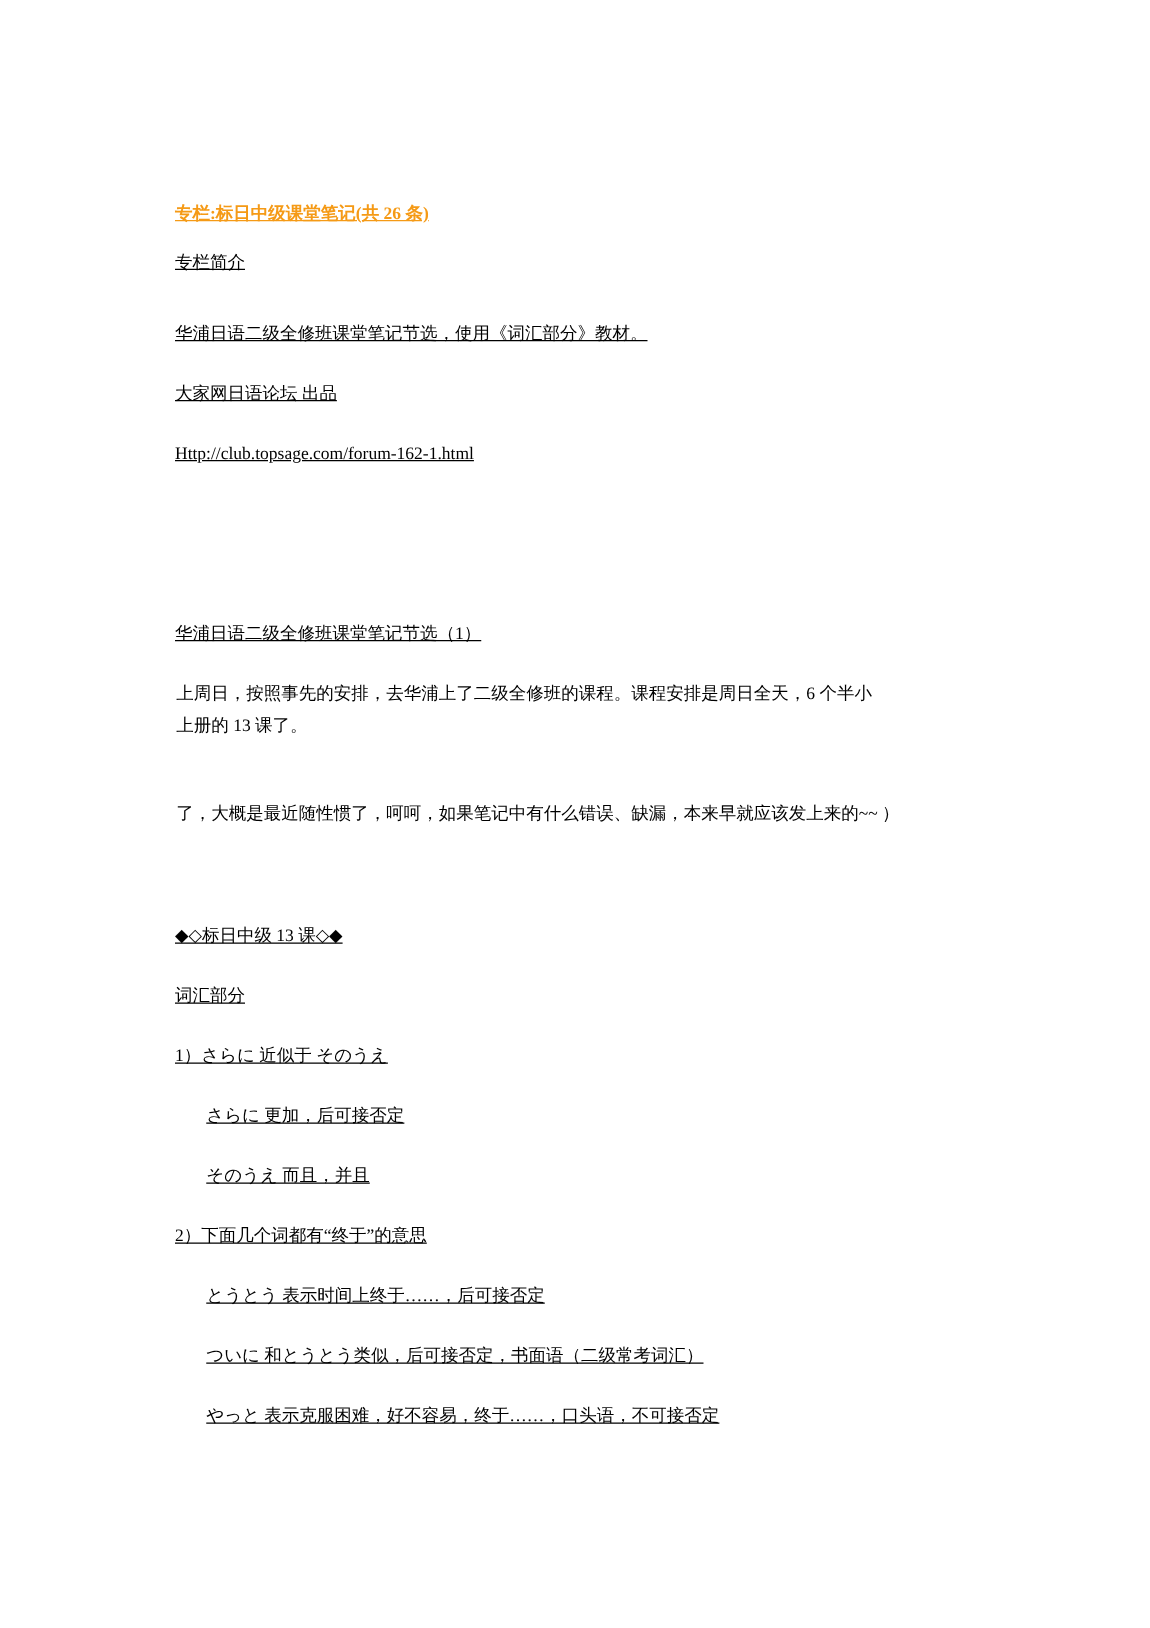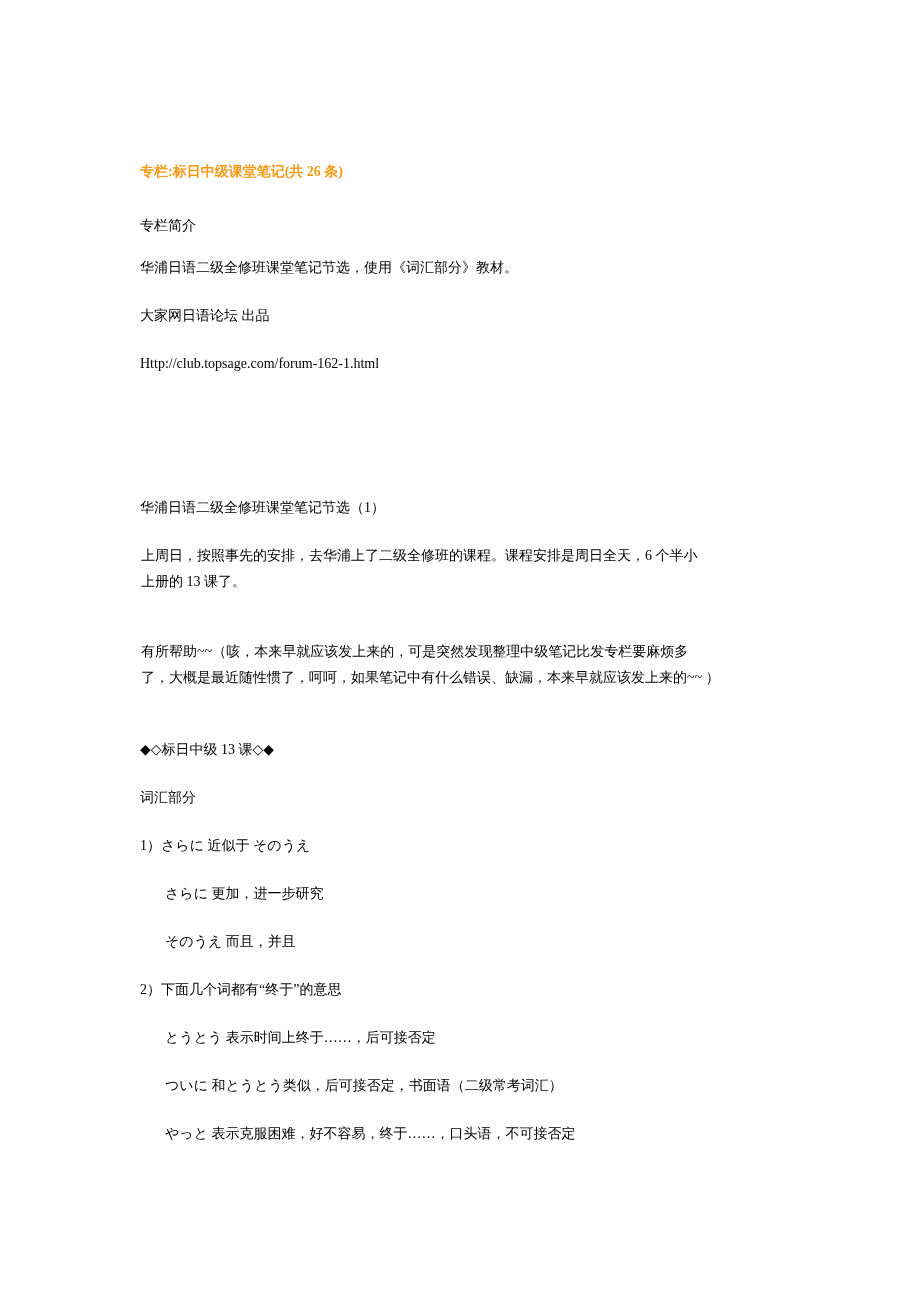--- a/index.html
+++ b/index.html
@@ -21,20 +21,21 @@
       left: 140px;
       top: 0;
       width: 650px;
     }
     .line {
       position: absolute;
       left: 0;
       white-space: nowrap;
       font-size: 14px;
       line-height: 18px;
+      text-decoration: underline;
     }
     .title {
       color: #f59a16;
       font-weight: bold;
     }
     .indent {
       left: 25px;
     }
     .para {
       position: absolute;
@@ -46,41 +47,40 @@
     .para span {
       display: block;
       white-space: nowrap;
     }
   </style>
 </head>
 <body>
 
 <div class="page">
   <div class="line title" style="top:163px;">专栏:标日中级课堂笔记(共 26 条)</div>
-  <div class="line" style="top:217px;">专栏简介</div>
+  <div class="line" style="top:202px;">专栏简介</div>
   <div class="line" style="top:259px;">华浦日语二级全修班课堂笔记节选，使用《词汇部分》教材。</div>
   <div class="line" style="top:307px;">大家网日语论坛  出品</div>
   <div class="line" style="top:355px;">Http://club.topsage.com/forum-162-1.html</div>
 
   <div class="line" style="top:499px;">华浦日语二级全修班课堂笔记节选（1）</div>
 
   <div class="para" style="top:543px;">
     <span>上周日，按照事先的安排，去华浦上了二级全修班的课程。课程安排是周日全天，6 个半小</span>
     <span>上册的 13 课了。</span>
   </div>
 
   <div class="para" style="top:639px;">
-    <span>有所帮助~~（咳，本来早就应该发上来的，可是突然发现整理中级笔记比发专栏要麻烦多</span>
     <span>了，大概是最近随性惯了，呵呵，如果笔记中有什么错误、缺漏，本来早就应该发上来的~~ ）</span>
   </div>
 
   <div class="line" style="top:741px;">◆◇标日中级 13 课◇◆</div>
   <div class="line" style="top:789px;">词汇部分</div>
 
   <div class="line" style="top:837px;">1）さらに  近似于  そのうえ</div>
-  <div class="line indent" style="top:885px;">さらに    更加，进一步研究</div>
+  <div class="line indent" style="top:885px;">さらに    更加，后可接否定</div>
   <div class="line indent" style="top:933px;">そのうえ  而且，并且</div>
 
   <div class="line" style="top:981px;">2）下面几个词都有“终于”的意思</div>
   <div class="line indent" style="top:1029px;">とうとう    表示时间上终于……，后可接否定</div>
   <div class="line indent" style="top:1077px;">ついに    和とうとう类似，后可接否定，书面语（二级常考词汇）</div>
   <div class="line indent" style="top:1125px;">やっと    表示克服困难，好不容易，终于……，口头语，不可接否定</div>
 </div>
 
 </body></html>

